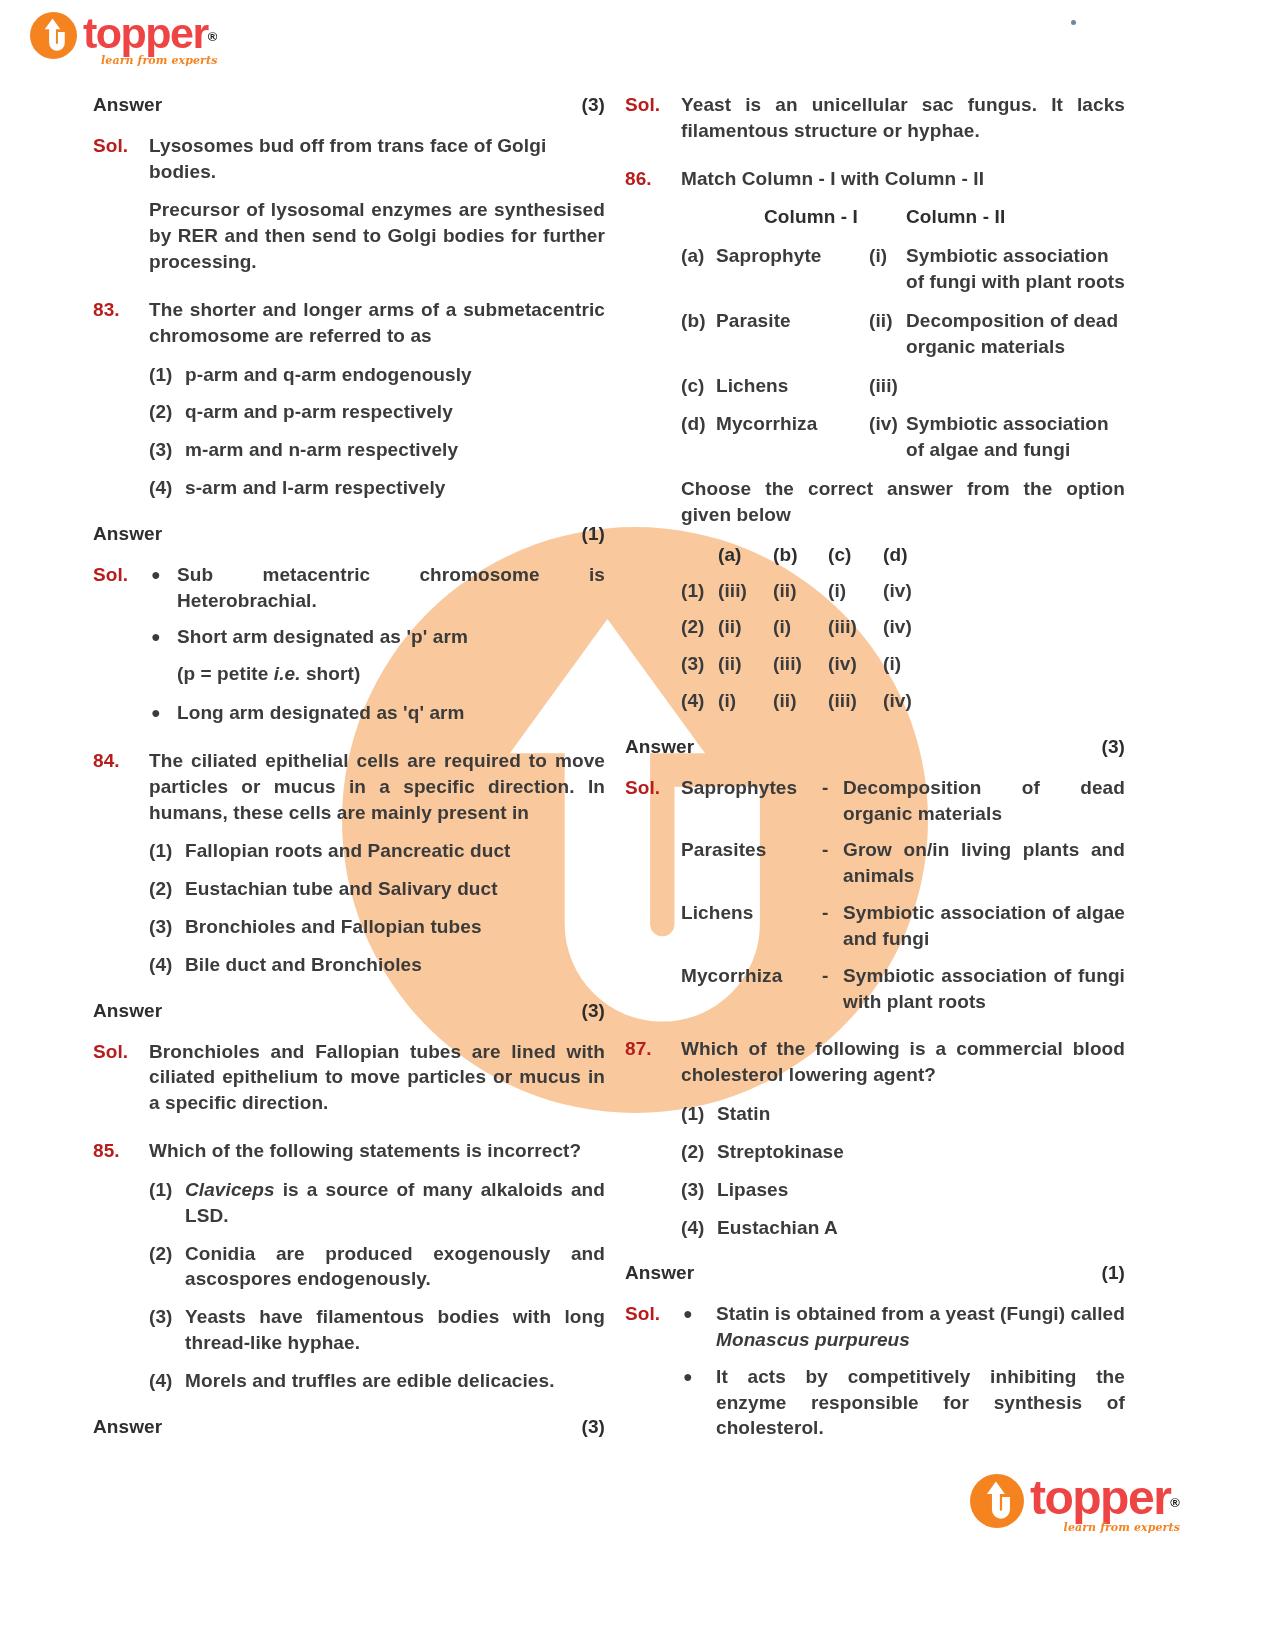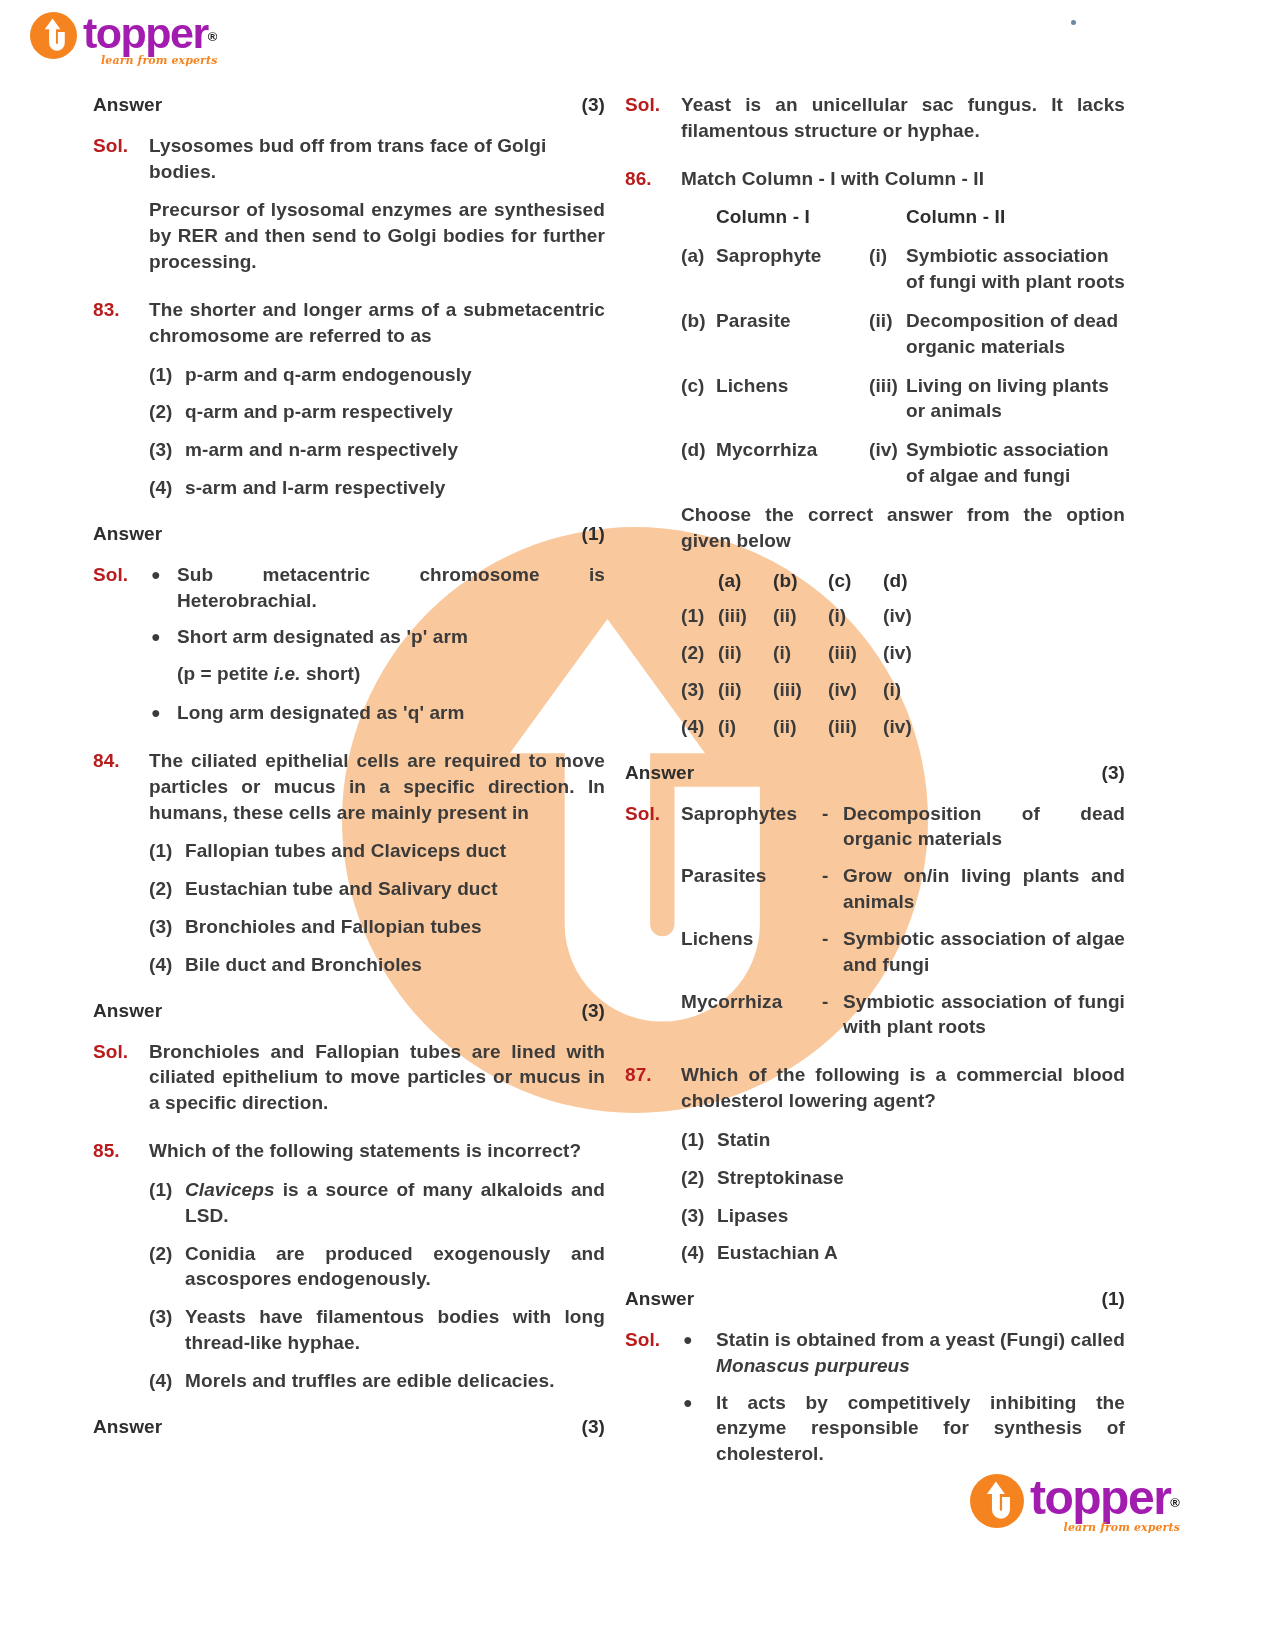--- a/index.html
+++ b/index.html
@@ -10,21 +10,21 @@
     font-size:19px;line-height:1.36;color:#3b3b3b;letter-spacing:0.1px;
   }
   
   .logo{position:absolute;display:flex;align-items:flex-start;gap:6px;z-index:2;}
   .logo-header{left:30px;top:12px;}
   .logo-footer{left:auto;right:95px;top:1474px;}
   .logo-mark{flex:none;}
   .logo-header .logo-mark{width:47px;height:47px;}
   .logo-footer .logo-mark{width:54px;height:54px;}
   .logo-line{line-height:1;}
-  .logo-text{color:#a21caf;letter-spacing:-1.5px;line-height:1;}
+  .logo-text{color:#ef4444;letter-spacing:-1.5px;line-height:1;}
   .logo-header .logo-text{font-size:43px;}
   .logo-footer .logo-text{font-size:48px;}
   .logo-reg{font-size:13px;vertical-align:super;color:#161616;}
   .logo-tagline{font-family:"DejaVu Serif",serif;font-style:italic;font-size:11px;
     color:#f5831f;text-align:right;margin-top:0px;line-height:1;}
   
   .watermark{position:absolute;left:342px;top:527px;width:586px;height:586px;z-index:0;pointer-events:none;}
   .stray{position:absolute;left:1071px;top:20px;width:5px;height:5px;border-radius:50%;background:#6b87a5;z-index:2;}
   
   .col{position:absolute;top:86px;z-index:1;display:flow-root;}
@@ -42,21 +42,21 @@
   .opt{position:relative;padding-left:36px;margin-bottom:12px;}
   .optnum{position:absolute;left:0;top:0;}
   .opttext{display:block;}
   .bullet{position:relative;padding-left:28px;margin-bottom:11px;}
   .bullet.wide{padding-left:35px;}
   .dot{position:absolute;left:2px;top:0;font-size:16px;line-height:26px;}
   .note{padding-left:28px;margin:2px 0 13px;}
   .it{font-style:italic;}
   
   .match{margin:6px 0 10px;}
-  .mhead{display:flex;margin-bottom:13px;color:#2e2e2e;}
+  .mhead{display:flex;margin-bottom:13px;color:#2e2e2e;text-align:center;}
   .mh1{margin-left:35px;width:190px;flex:none;}
   .mrow{display:flex;margin-bottom:13px;}
   .ma{width:35px;flex:none;}
   .mb{width:153px;flex:none;}
   .mc{width:37px;flex:none;}
   .md{flex:1;}
   .choose{margin:4px 0 14px;}
   .agrid{margin-top:2px;}
   .ghead{display:flex;margin-left:37px;margin-bottom:10px;color:#2e2e2e;}
   .ghead span{width:55px;flex:none;}
@@ -152,21 +152,21 @@
         <span class="dot">●</span>
         <div class="opttext">Long arm designated as 'q' arm</div>
       </div>
     </div>
 
     <div class="block q">
       <span class="hang">84.</span>
       <p class="j">The ciliated epithelial cells are required to move particles or mucus in a specific direction. In humans, these cells are mainly present in</p>
       <div class="opt">
         <span class="optnum">(1)</span>
-        <span class="opttext">Fallopian tubes and Claviceps duct</span>
+        <span class="opttext">Fallopian roots and Pancreatic duct</span>
       </div>
       <div class="opt">
         <span class="optnum">(2)</span>
         <span class="opttext">Eustachian tube and Salivary duct</span>
       </div>
       <div class="opt">
         <span class="optnum">(3)</span>
         <span class="opttext">Bronchioles and Fallopian tubes</span>
       </div>
       <div class="opt">
@@ -238,21 +238,20 @@
         <div class="mrow">
           <span class="ma">(b)</span>
           <span class="mb">Parasite</span>
           <span class="mc">(ii)</span>
           <span class="md">Decomposition of dead organic materials</span>
         </div>
         <div class="mrow">
           <span class="ma">(c)</span>
           <span class="mb">Lichens</span>
           <span class="mc">(iii)</span>
-          <span class="md">Living on living plants or animals</span>
         </div>
         <div class="mrow">
           <span class="ma">(d)</span>
           <span class="mb">Mycorrhiza</span>
           <span class="mc">(iv)</span>
           <span class="md">Symbiotic association of algae and fungi</span>
         </div>
       </div>
 
       <p class="choose j">Choose the correct answer from the option given below</p>

